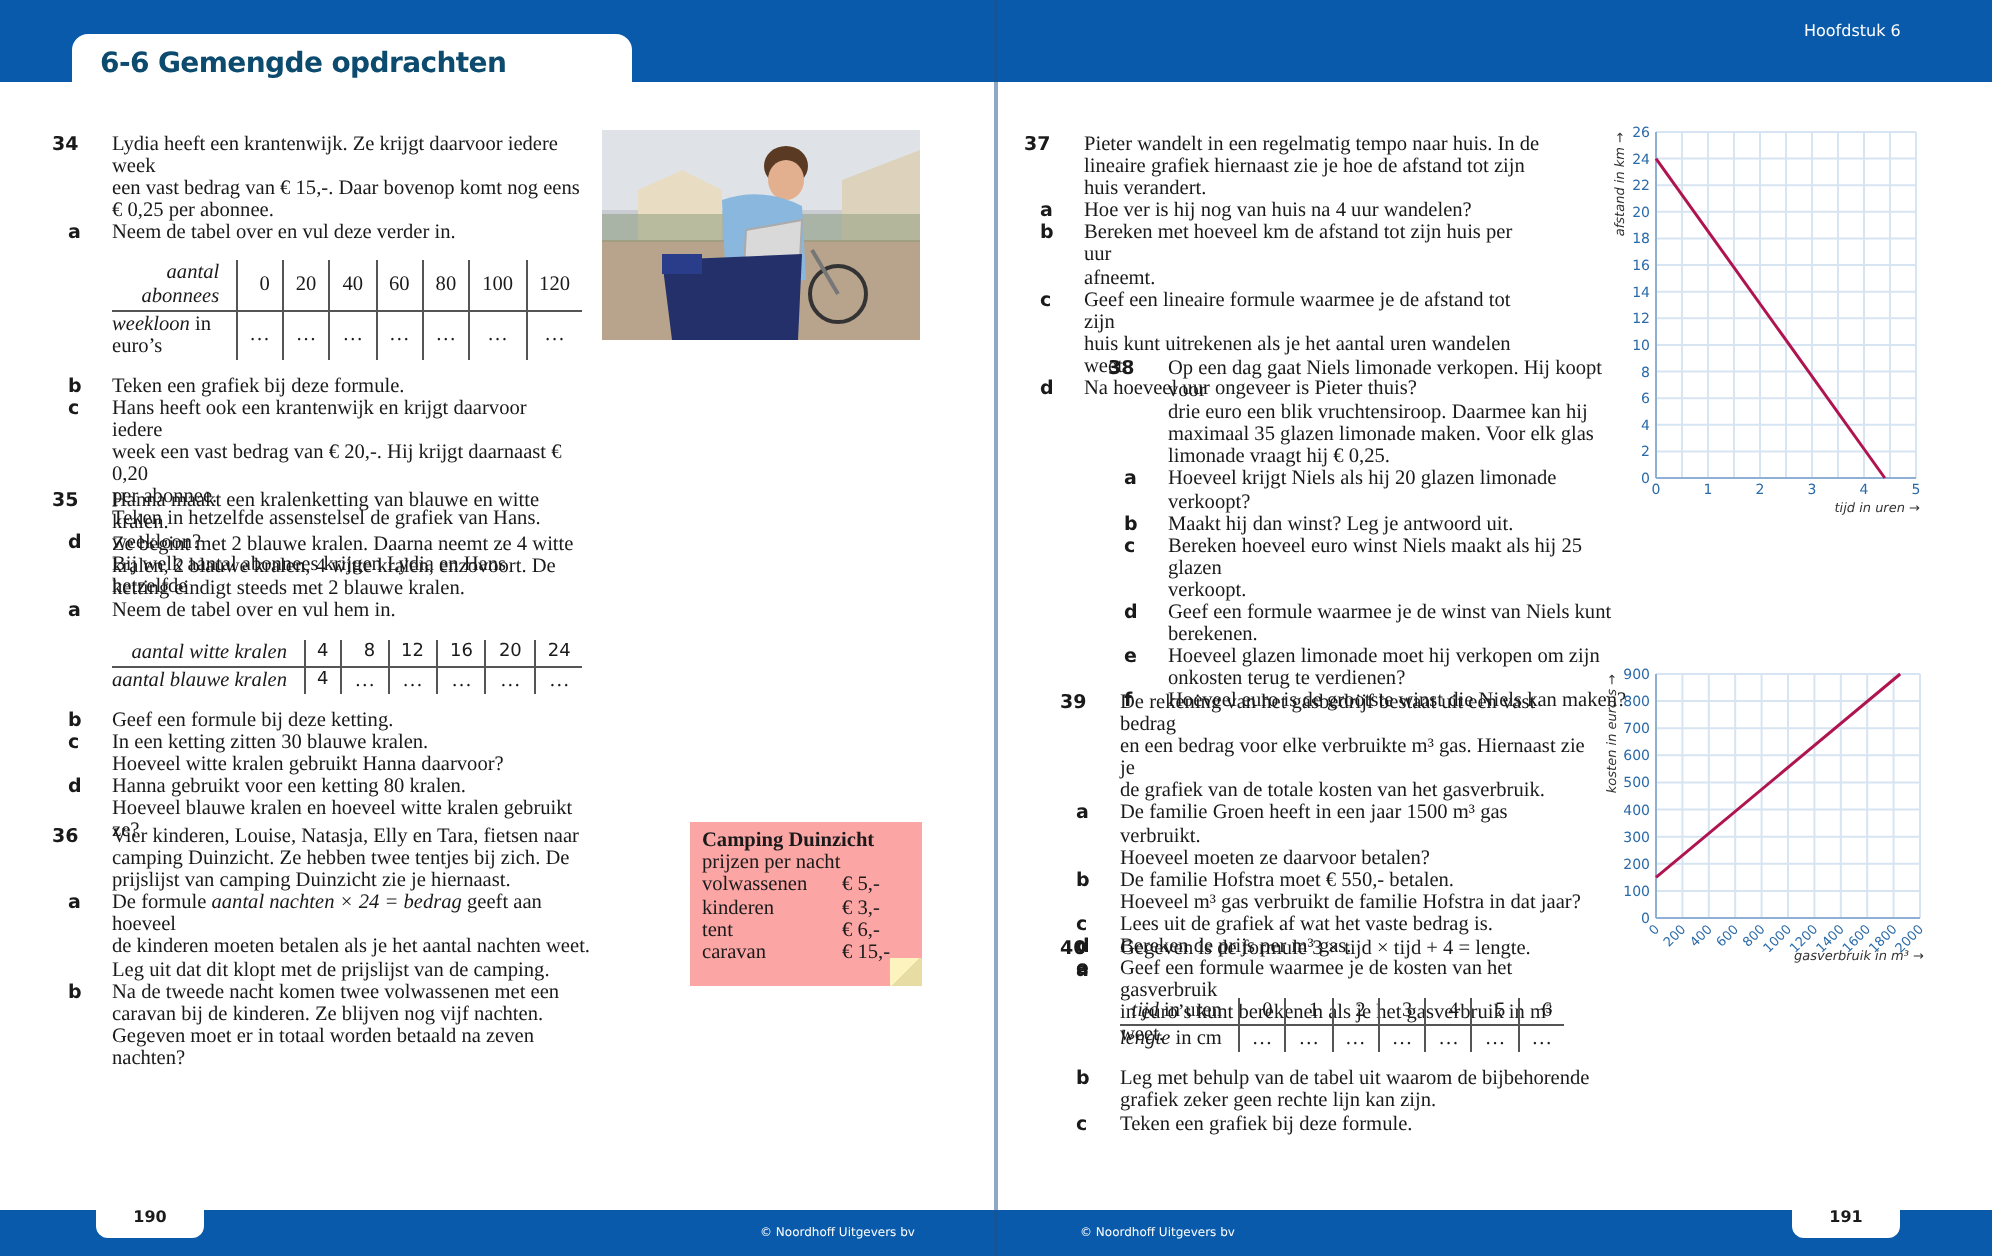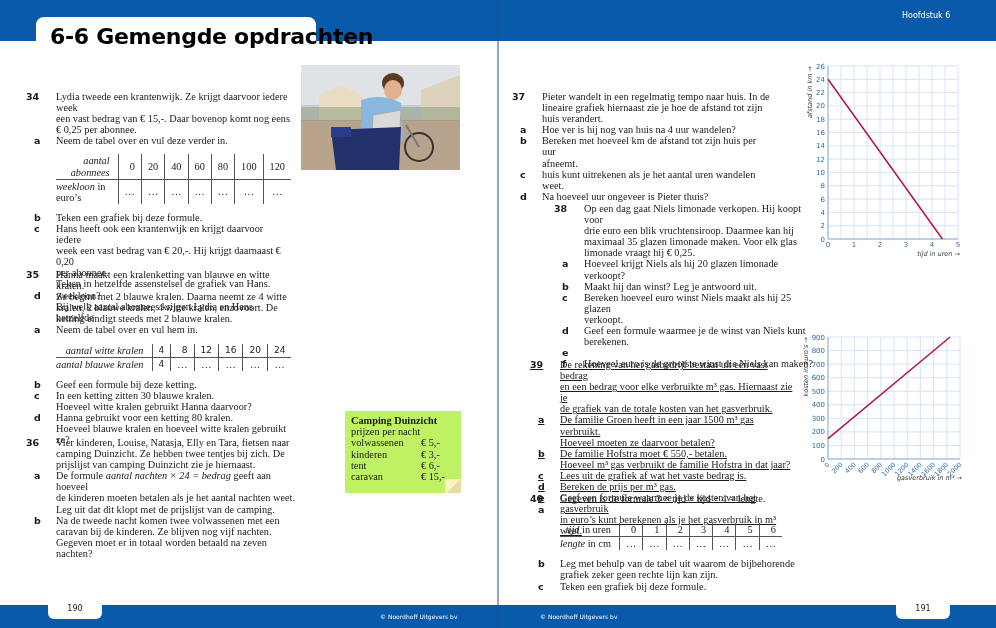--- a/index.html
+++ b/index.html
@@ -2,35 +2,35 @@
 <html><head>
 <meta charset="utf-8">
 <style>
   * { margin:0; padding:0; box-sizing:border-box; }
   html, body { width:996px; height:628px; overflow:hidden; background:#fff; }
   body { position:relative; font-family:"Liberation Serif", serif; color:#1a1a1a; }
   .topbar { position:absolute; left:0; top:0; width:996px; height:41px; background:#0a5aab; }
   .bottombar { position:absolute; left:0; top:605px; width:996px; height:23px; background:#0a5aab; }
   .gutter { position:absolute; left:497px; top:0; width:2px; height:628px; background:#1d4f8a; opacity:0.5; }
   .title-tab { position:absolute; left:36px; top:17px; width:280px; height:26px; background:#fff; border-radius:8px 8px 0 0; }
-  .title-text { position:absolute; left:50px; top:24px; font-family:"DejaVu Sans", sans-serif; font-weight:bold; font-size:22px; color:#000000; letter-spacing:-0.3px;text-align:center; }
+  .title-text { position:absolute; left:50px; top:24px; font-family:"DejaVu Sans", sans-serif; font-weight:bold; font-size:14px; color:#0c4a6e; letter-spacing:-0.3px;text-align:center; }
   .chapter { position:absolute; left:902px; top:11px; font-family:"DejaVu Sans", sans-serif; font-weight:normal; font-size:8px; color:#fff; }
-  .pagenum-tab { position:absolute; top:599px; width:54px; height:20px; background:#fff; border-radius:0 0 6px 6px; font-family:"DejaVu Sans", sans-serif; font-weight:normal; font-size:8px; text-align:center; padding-top:5px; }
+  .pagenum-tab { position:absolute; top:599px; width:54px; height:20px; background:#fff; border-radius:0 0 6px 6px; font-family:"DejaVu Sans", sans-serif; font-weight:bold; font-size:8px; text-align:center; padding-top:5px; }
   .copyright { position:absolute; top:613px; font-family:"DejaVu Sans", sans-serif; font-size:6px; color:#fff; }
-  .ex { position:absolute; font-size:10.3px; line-height:11.1px;margin-top:24px; }
+  .ex { position:absolute; font-size:10.3px; line-height:11.1px; }
   .row { display:flex; }
   .num { width:30px; font-family:"DejaVu Sans", sans-serif; font-weight:bold; font-size:9.5px; flex-shrink:0; }
   .let { width:30px; font-family:"DejaVu Sans", sans-serif; font-weight:bold; font-size:9.5px; flex-shrink:0; padding-left:8px; }
   .txt { flex:1; }
   table.dt { border-collapse:collapse; font-size:10.3px; margin:8px 0 8px 30px; }
   table.dt td { padding:1px 6px; text-align:center; border-left:1px solid #555; }
   table.dt td.h { text-align:left; border-left:none; font-style:italic; padding-left:0; padding-right:8px; }
   table.dt tr:first-child td { border-bottom:1px solid #555;text-align:right; }
   .photo { position:absolute; left:301px; top:65px; width:159px; height:105px; overflow:hidden; background:#c9cdd2; }
-  .note { position:absolute; left:345px; top:411px; width:116px; height:82px; background:#bef264; padding:4px 6px; font-size:10.3px; line-height:11.2px; }
+  .note { position:absolute; left:345px; top:411px; width:116px; height:82px; background:#fca5a5; padding:4px 6px; font-size:10.3px; line-height:11.2px; }
   .note .nt { font-weight:bold; }
   .note .pr { display:flex; }
   .note .pr span:first-child { width:70px; }
   .note .curl { position:absolute; right:0; bottom:0; width:16px; height:14px; background:linear-gradient(135deg,#fdf3bf 50%, #e6dca4 50%); }
   .chart { position:absolute; }
   svg text { font-family:"DejaVu Sans", sans-serif; }
 </style>
 </head>
 <body>
 
@@ -44,21 +44,21 @@
 
 <div class="pagenum-tab" style="left:48px;">190</div>
 <div class="pagenum-tab" style="left:896px;">191</div>
 <div class="copyright" style="left:380px;">© Noordhoff Uitgevers bv</div>
 <div class="copyright" style="left:540px;">© Noordhoff Uitgevers bv</div>
 
 <div class="ex" style="left:26px; top:67px; width:265px;">
   <div class="row">
       <span class="num">34</span>
     <div class="txt">
-      <div>Lydia tweede een krantenwijk. Ze krijgt daarvoor iedere week</div>
+      <div>Lydia heeft een krantenwijk. Ze krijgt daarvoor iedere week</div>
       <div>een vast bedrag van € 15,-. Daar bovenop komt nog eens</div>
       <div>€ 0,25 per abonnee.</div>
     </div>
     </div>
   <div class="row">
       <span class="let">a</span>
       <span class="txt">Neem de tabel over en vul deze verder in.</span>
     </div>
   <table class="dt">
     <tbody>
@@ -245,20 +245,21 @@
   <div class="row">
       <span class="let">b</span>
     <div class="txt">
         <div>Bereken met hoeveel km de afstand tot zijn huis per uur</div>
         <div>afneemt.</div>
       </div>
     </div>
   <div class="row">
       <span class="let">c</span>
     <div class="txt">
+        <div>Geef een lineaire formule waarmee je de afstand tot zijn</div>
         <div>huis kunt uitrekenen als je het aantal uren wandelen weet.</div>
       </div>
     </div>
   <div class="row">
       <span class="let">d</span>
       <span class="txt">Na hoeveel uur ongeveer is Pieter thuis?</span>
     </div>
 </div>
 
 <div class="ex" style="left:554px; top:179px; width:265px;">
@@ -288,28 +289,32 @@
     </div>
   <div class="row">
       <span class="let">d</span>
     <div class="txt">
         <div>Geef een formule waarmee je de winst van Niels kunt</div>
         <div>berekenen.</div>
       </div>
     </div>
   <div class="row">
       <span class="let">e</span>
+    <div class="txt">
+        <div>Hoeveel glazen limonade moet hij verkopen om zijn</div>
+        <div>onkosten terug te verdienen?</div>
+      </div>
     </div>
   <div class="row">
       <span class="let">f</span>
       <span class="txt">Hoeveel euro is de grootste winst die Niels kan maken?</span>
     </div>
 </div>
 
-<div class="ex" style="left:530px; top:335px; width:265px;text-decoration:underline;">
+<div class="ex" style="left:530px; top:346px; width:265px;">
   <div class="row">
       <span class="num">39</span>
     <div class="txt">
       <div>De rekening van het gasbedrijf bestaat uit een vast bedrag</div>
       <div>en een bedrag voor elke verbruikte m³ gas. Hiernaast zie je</div>
       <div>de grafiek van de totale kosten van het gasverbruik.</div>
     </div>
     </div>
   <div class="row">
       <span class="let">a</span>

